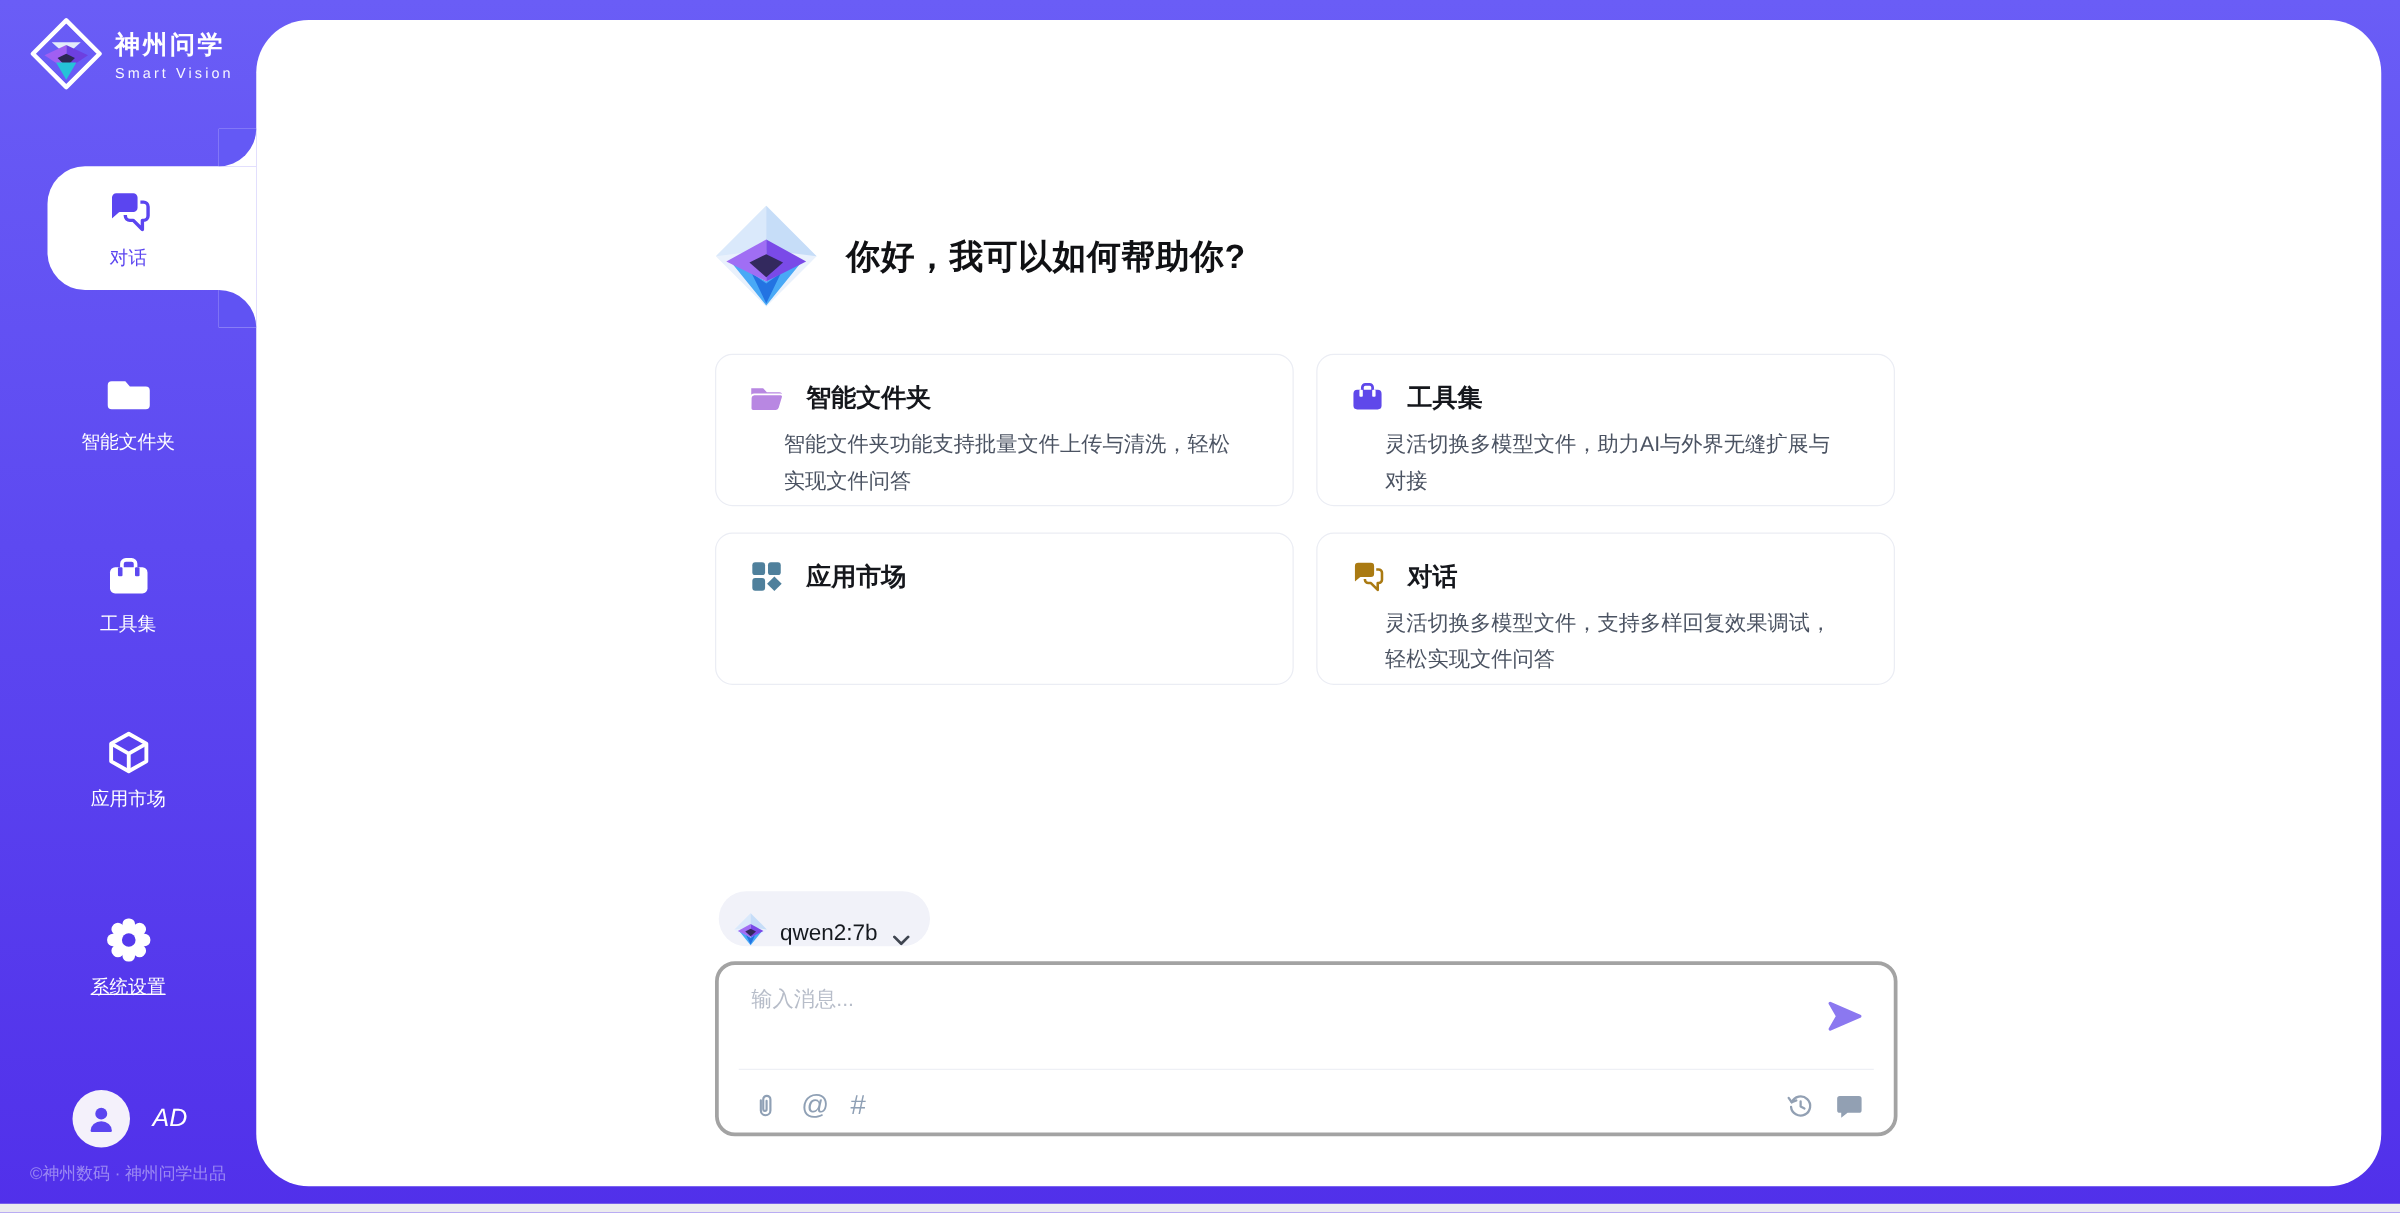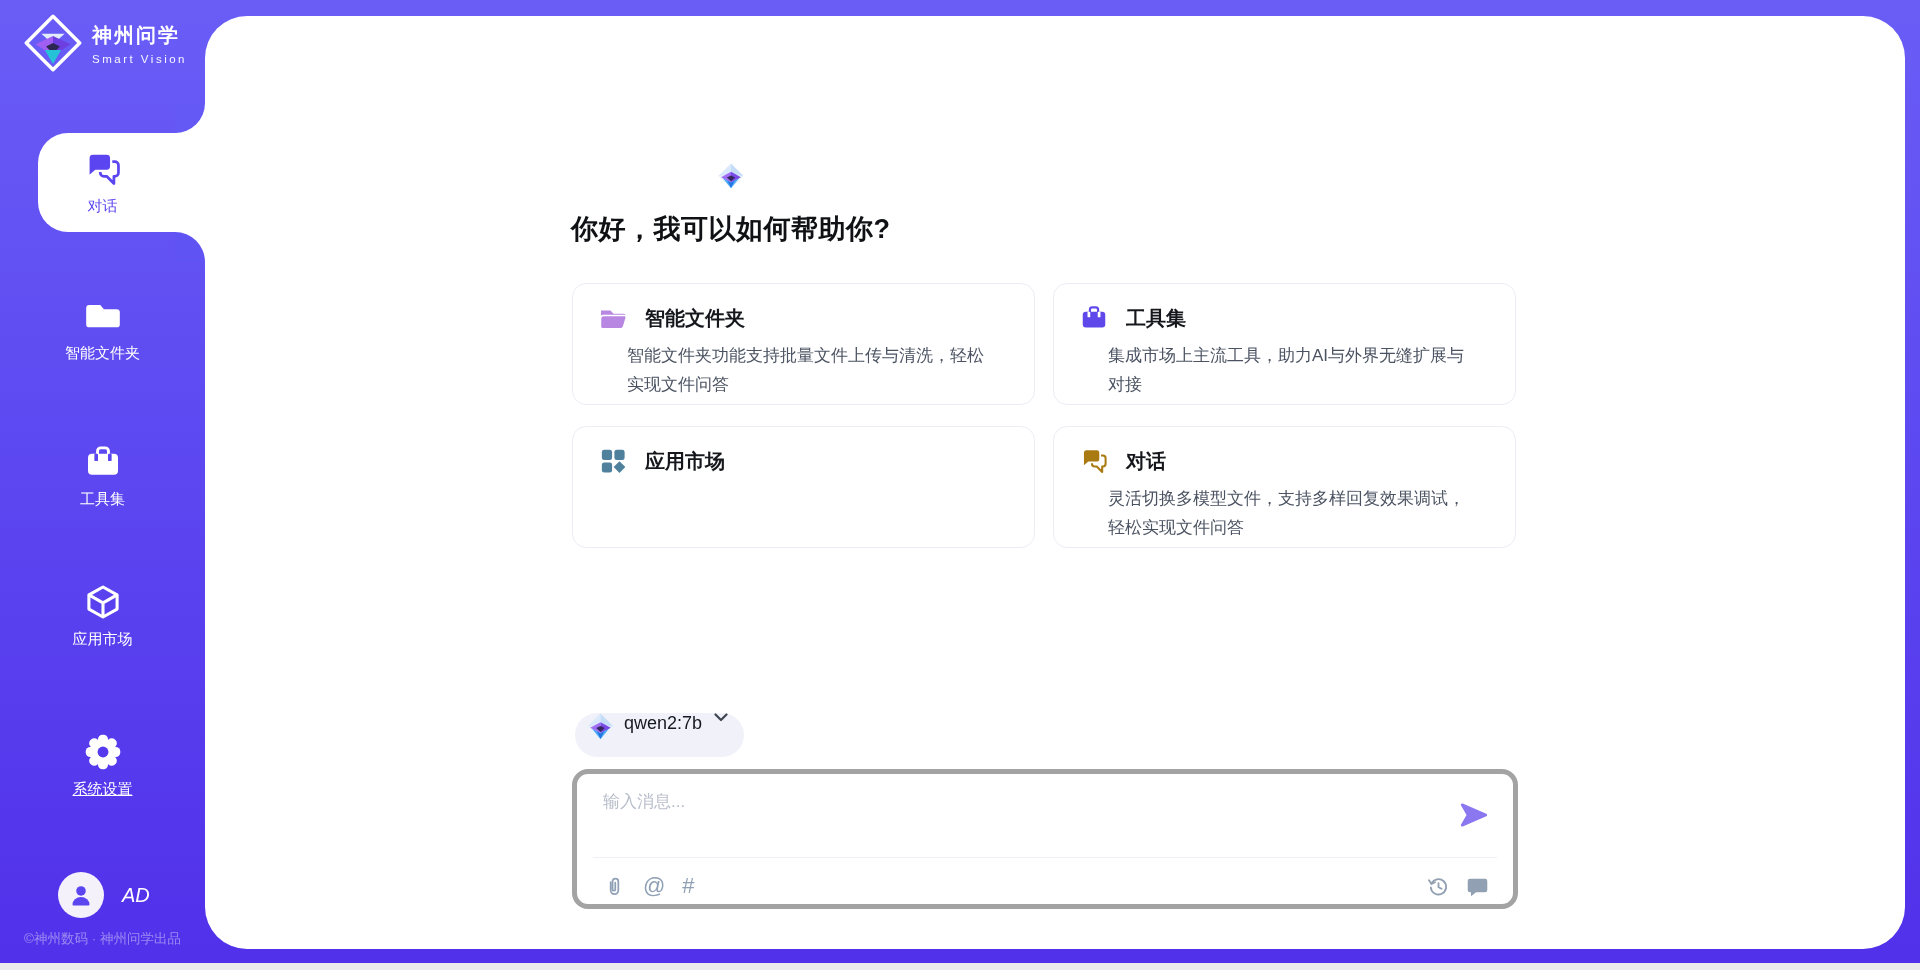--- a/index.html
+++ b/index.html
@@ -51,46 +51,46 @@
   .avatar { width:46px; height:46px; border-radius:50%; background:#f4f1fb;
     display:flex; align-items:center; justify-content:center; }
   .avatar svg { width:30px; height:30px; }
   .user-name { color:#fff; font-size:20px; }
 
   .sidebar-footer { position:absolute; left:0; top:930px; width:205px; text-align:center;
     color:rgba(255,255,255,.42); font-size:13.5px; }
 
   
   .greeting { position:absolute; left:366px; top:147px; height:84px;
-    display:flex; align-items:center; gap:22px;flex-direction:column; }
+    display:flex; align-items:center; gap:22px; }
   .greeting .gem { width:84px; height:84px; }
   .greeting-text { font-size:27px; font-weight:bold; color:#101114; letter-spacing:.5px; }
 
   
   .cards { position:absolute; left:367px; top:267px;
     display:grid; grid-template-columns:463px 463px; grid-auto-rows:122px;
     column-gap:18px; row-gap:21px; }
   .card { background:#fff; border:1px solid #ebedf4; border-radius:14px;
     padding:19px 28px 0 25px; cursor:pointer; }
   .card-head { display:flex; align-items:center; gap:17px; }
   .card-icon { width:30px; height:30px; flex:0 0 30px; }
   .card-title { font-size:20px; font-weight:bold; color:#15171c; }
   .card-desc { margin-left:29px; margin-top:8px; width:366px;
     font-size:17px; line-height:29px; color:#4b5362; }
 
   
   .model-pill { position:absolute; left:370px; top:697px; height:44px;
-    display:flex; align-items:flex-start; gap:10px; padding:0 16px 0 12px;
+    display:flex; align-items:flex-end; gap:10px; padding:0 16px 0 12px;
     background:#f1f2f9; border-radius:22px; cursor:pointer; }
   .model-pill .gem { width:27px; height:27px; }
   .model-label { font-size:18px; color:#15191f; }
   .chev { width:14px; height:9px; margin-left:2px; }
 
   .composer { position:absolute; left:367px; top:753px; width:946px; height:140px;
-    background:#fff; border:5px solid #a3a3a3; border-radius:16px; }
+    background:#fff; border:3px solid #a3a3a3; border-radius:16px; }
   .composer textarea { position:absolute; left:26px; top:16px; width:840px; height:56px;
     border:none; outline:none; resize:none; font-family:inherit; font-size:17px; color:#333; }
   .composer textarea::placeholder { color:#b7bdc9; }
   .send-btn { position:absolute; right:24px; top:26px; width:30px; height:30px; cursor:pointer; }
   .composer-divider { position:absolute; left:16px; right:16px; top:83px; height:1px;
     background:#eef0f5; }
   .composer-toolbar { position:absolute; left:26px; right:24px; top:84px; height:56px;
     display:flex; align-items:center; }
   .tool-left { display:flex; align-items:center; gap:17px; color:#8fa0b5; }
   .tool-right { margin-left:auto; display:flex; align-items:center; gap:16px; color:#92a0b3; }
@@ -200,21 +200,21 @@
       </div>
       <div class="card-desc">智能文件夹功能支持批量文件上传与清洗，轻松实现文件问答</div>
     </div>
     <div class="card">
       <div class="card-head">
         <svg class="card-icon" style="color:#5f48ea; --cut:#ffffff">
             <use href="#ic-briefcase"></use>
           </svg>
         <div class="card-title">工具集</div>
       </div>
-      <div class="card-desc">集成市场上主流工具，助力AI与外界无缝扩展与对接</div>
+      <div class="card-desc">灵活切换多模型文件，助力AI与外界无缝扩展与对接</div>
     </div>
     <div class="card">
       <div class="card-head">
         <svg class="card-icon" style="color:#4f809c; padding:2px">
             <use href="#ic-app-grid"></use>
           </svg>
         <div class="card-title">应用市场</div>
       </div>
     </div>
     <div class="card">

